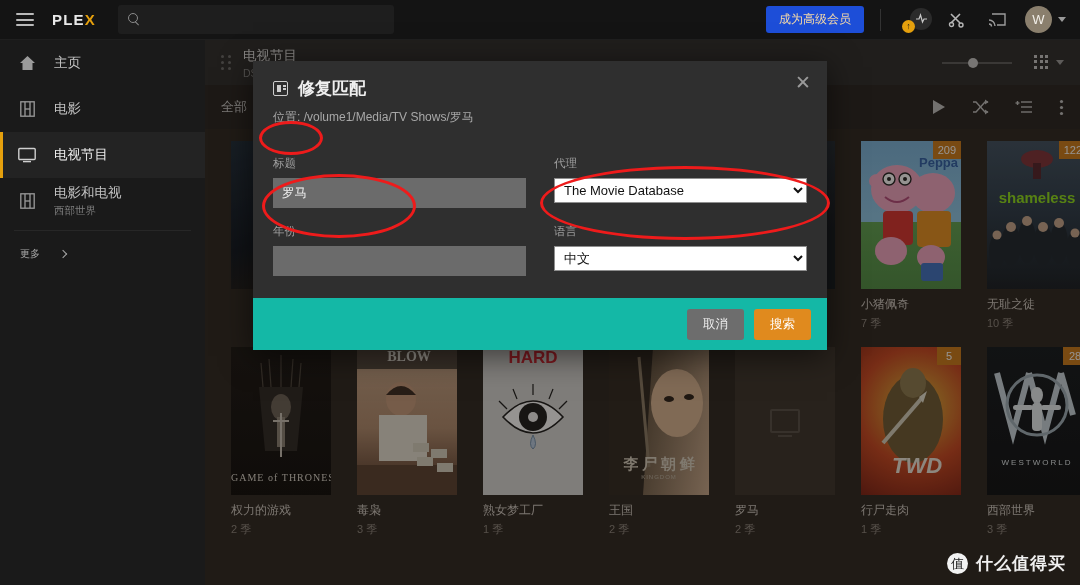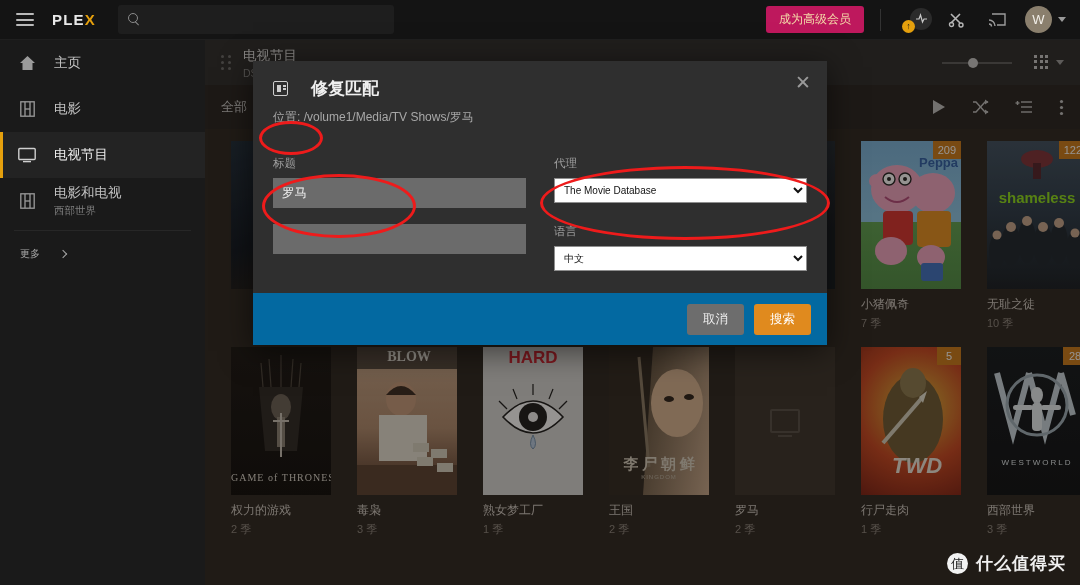--- a/index.html
+++ b/index.html
@@ -31,21 +31,21 @@
   .searchbox .mag::before { content: ""; position: absolute; left: 0; top: 0;
     width: 8px; height: 8px; border: 1.4px solid #8a8a8a; border-radius: 50%; }
   .searchbox .mag::after { content: ""; position: absolute; left: 7px; top: 7.5px;
     width: 5px; height: 1.4px; background: #8a8a8a; transform: rotate(45deg);
     transform-origin: left center; }
   .searchbox input { flex: 1; background: transparent; border: 0; outline: none;
     color: #ccc; font-size: 12px; margin-left: 8px;
     font-family: "Liberation Sans", sans-serif; }
   .topright { margin-left: auto; display: flex; align-items: center; padding-right: 14px; }
   .premium-btn {
-    background: #be185d; color: #f4d9a8; font-size: 12px; padding: 5px 13px;
+    background: #1d4ed8; color: #f4d9a8; font-size: 12px; padding: 5px 13px;
     border-radius: 3px; border: 0; cursor: pointer;
     font-family: "Liberation Sans", sans-serif;
   }
   .vdiv { width: 1px; height: 22px; background: #333; margin: 0 16px; }
   .icon-btn { width: 30px; height: 30px; display: flex; align-items: center;
     justify-content: center; cursor: pointer; margin: 0 5px; position: relative; }
   .activity-wrap { position: relative; width: 32px; height: 26px; }
   .activity-circle { position: absolute; right: 0; top: 1px; width: 22px; height: 22px;
     border-radius: 50%; background: #2b2b2b; display: flex; align-items: center;
     justify-content: center; }
@@ -125,21 +125,21 @@
   
   .art { position: absolute; inset: 0; }
   .art-label { position: absolute; left: 0; right: 0; bottom: 12px; text-align: center;
     font-family: "Liberation Serif", serif; color: #ded9cf; font-size: 10px;
     letter-spacing: 1px; }
 
   .dim { position: absolute; inset: 0; background: rgba(20,16,12,0.45); pointer-events: none; }
   .modal { position: absolute; left: 253px; top: 61px; width: 574px;
     background: #2f2f2f; z-index: 60; box-shadow: 0 6px 30px rgba(0,0,0,0.55); }
   .modal-head { padding: 16px 20px 12px 20px; }
-  .modal-title-row { display: flex; align-items: center; gap: 13px; }
+  .modal-title-row { display: flex; align-items: center; }
   .mt-ico { width: 15px; height: 15px; border: 1.6px solid #cfcfcf; border-radius: 2px;
     position: relative; margin-right: 10px; }
   .mt-ico::before { content: ""; position: absolute; left: 2.5px; top: 2.5px;
     width: 4px; height: 7px; background: #cfcfcf; }
   .mt-ico::after { content: ""; position: absolute; left: 8.5px; top: 2.5px;
     width: 3px; height: 2px; background: #cfcfcf; box-shadow: 0 3px 0 #cfcfcf; }
   .modal-title { font-size: 17px; color: #efefef; font-weight: bold; }
   .modal-close { position: absolute; right: 16px; top: 12px; font-size: 19px;
     color: #9a9a9a; cursor: pointer; line-height: 1; }
   .modal-path { font-size: 12px; color: #a8a8a8; margin-top: 9px; }
@@ -149,24 +149,24 @@
     align-items: center; }
   .mtab .dn { width: 0; height: 0; border-left: 4px solid transparent;
     border-right: 4px solid transparent; border-top: 5px solid #e5a00d; margin-left: 6px; }
   .modal-body { padding: 18px 20px 14px 20px; display: grid;
     grid-template-columns: 1fr 1fr; gap: 8px 28px; }
   .field-label { font-size: 11.5px; color: #9e9e9e; margin-bottom: 7px; }
   .field-ctl { margin-bottom: 8px; }
   .txt-input { width: 100%; height: 30px; background: #6b6b6b; border: 0; outline: none;
     color: #f0f0f0; font-size: 12.5px; padding: 0 9px;
     font-family: "Liberation Sans", sans-serif; }
-  .sel { width: 100%; height: 25px; background: #fff; color: #111; font-size: 10px;
+  .sel { width: 100%; height: 25px; background: #fff; color: #111; font-size: 13px;
     border: 1px solid #8e8e8e; padding: 0 5px; outline: none;
     font-family: "Liberation Sans", sans-serif; }
-  .modal-foot { background: #0369a1; height: 52px; display: flex; align-items: center;
+  .modal-foot { background: #14b8a6; height: 52px; display: flex; align-items: center;
     justify-content: flex-end; padding-right: 16px; gap: 10px; }
   .btn { border: 0; font-size: 12.5px; padding: 7px 16px; border-radius: 3px;
     cursor: pointer; font-family: "Liberation Sans", sans-serif; }
   .btn-cancel { background: #6d6d6d; color: #f0f0f0; }
   .btn-search { background: #e08a1e; color: #fff; }
 
   
   .annot { position: absolute; border: 3px solid #ee1b1b; border-radius: 50%;
     z-index: 70; pointer-events: none; }
 
@@ -621,20 +621,21 @@
       </div>
 
       <div class="field-ctl">
         <div class="field-label">代理</div>
         <select class="sel">
           <option>The Movie Database</option>
         </select>
       </div>
 
       <div class="field-ctl">
+        <div class="field-label">年份</div>
         <input class="txt-input" type="text" value="" style="">
       </div>
 
       <div class="field-ctl">
         <div class="field-label">语言</div>
         <select class="sel">
           <option>中文</option>
         </select>
       </div>
     </div>

